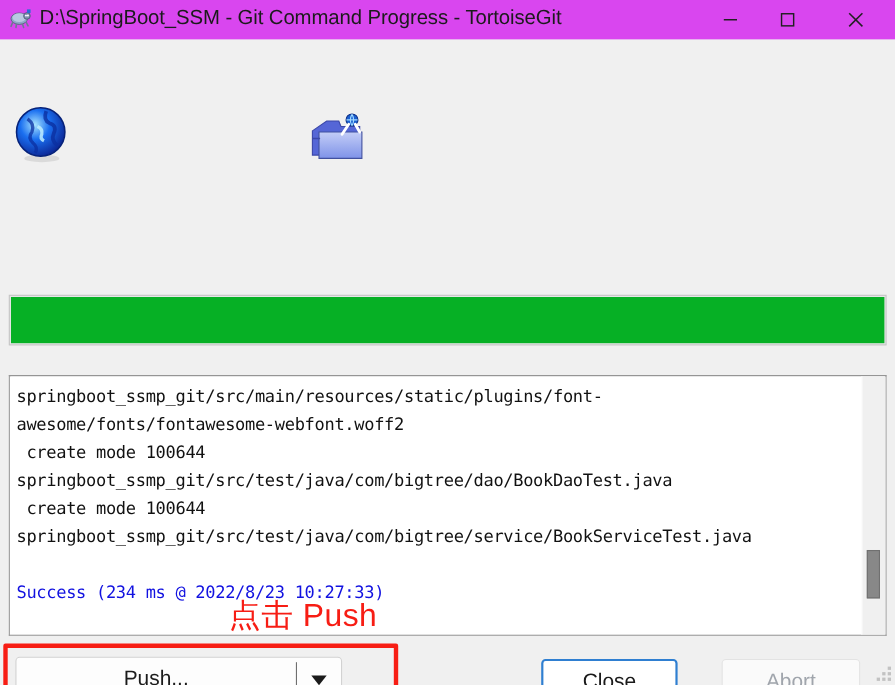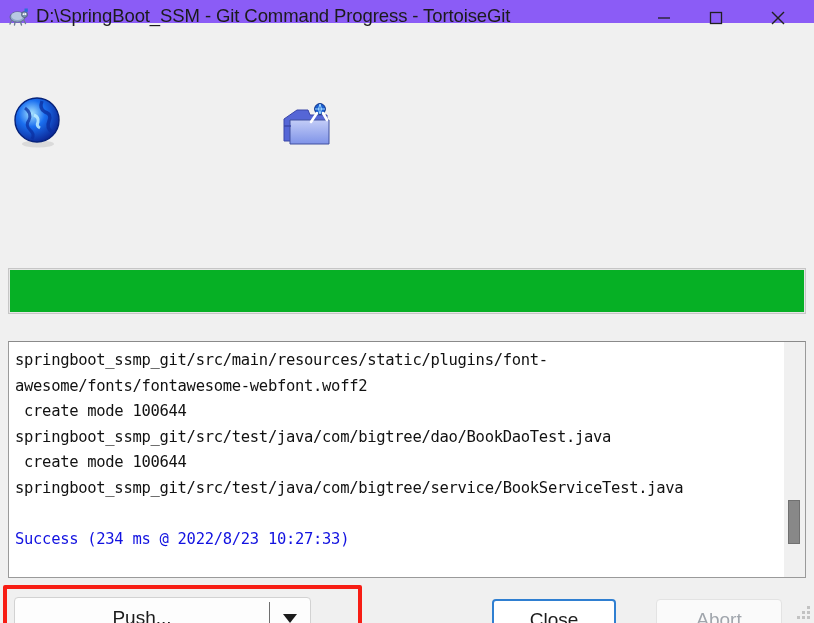--- a/index.html
+++ b/index.html
@@ -22,22 +22,22 @@
     background: #f0f0f0;
     box-sizing: border-box;
     overflow: hidden;
   }
 
   
   #titlebar {
     position: absolute;
     left: 0; top: 0;
     width: 814px;
-    height: 23px;
-    background: #8b5cf6;
+    height: 36px;
+    background: #d946ef;
     display: flex;
     align-items: center;
   }
   #app-icon {
     position: absolute;
     left: 7px;
     top: 7px;
     width: 22px;
     height: 22px;
   }
@@ -339,20 +339,21 @@
       <div id="progress-fill" style="width: 100%; background: rgb(6, 176, 37);"></div>
     </div>
 
     <div id="log-box">
       <div id="log-text"><div>springboot_ssmp_git/src/main/resources/static/plugins/font-</div><div>awesome/fonts/fontawesome-webfont.woff2</div><div> create mode 100644</div><div>springboot_ssmp_git/src/test/java/com/bigtree/dao/BookDaoTest.java</div><div> create mode 100644</div><div>springboot_ssmp_git/src/test/java/com/bigtree/service/BookServiceTest.java</div><div>&nbsp;</div><div class="line-success">Success (234 ms @ 2022/8/23 10:27:33)</div></div>
       <div id="log-scrollbar">
         <div id="log-scroll-thumb"></div>
       </div>
     </div>
 
+    <div id="annotation-text">点击 Push</div>
     <div id="annotation-rect"></div>
 
     <div id="push-split">
       <div id="push-main">
         <span>Pus</span>
           <u>h</u>
           <span>...</span>
       </div>
       <div id="push-divider"></div>
       <div id="push-arrow">

